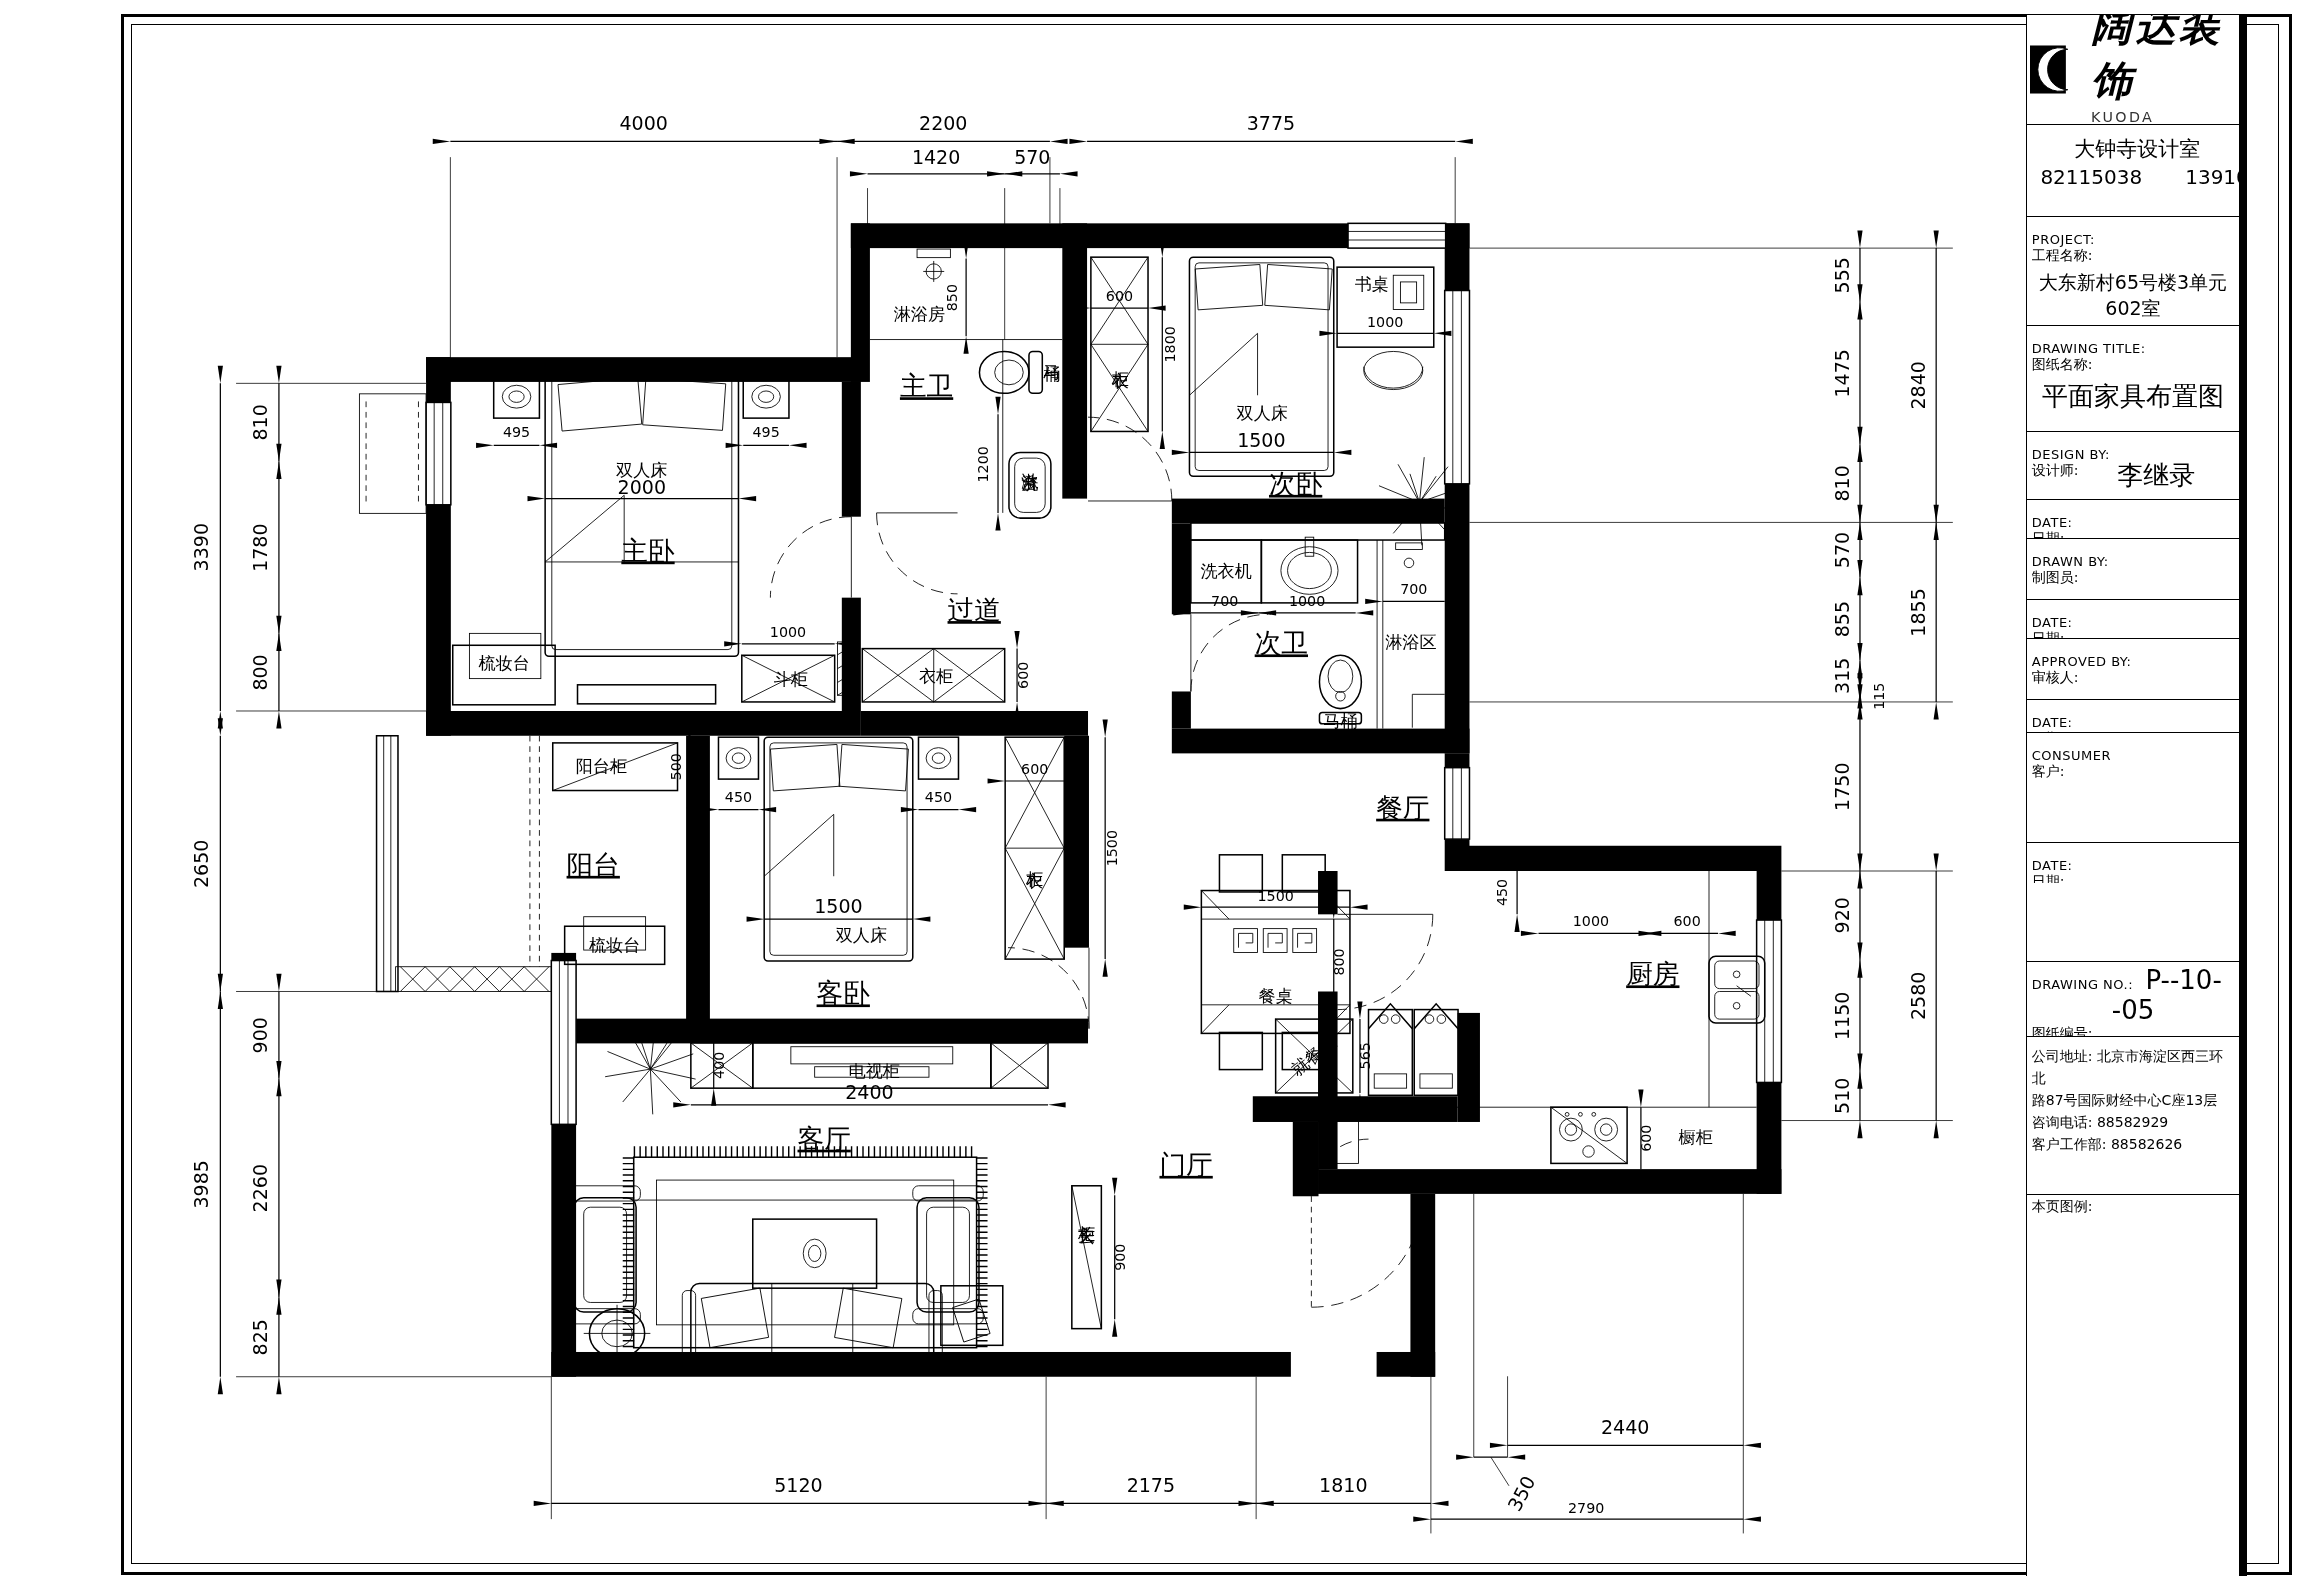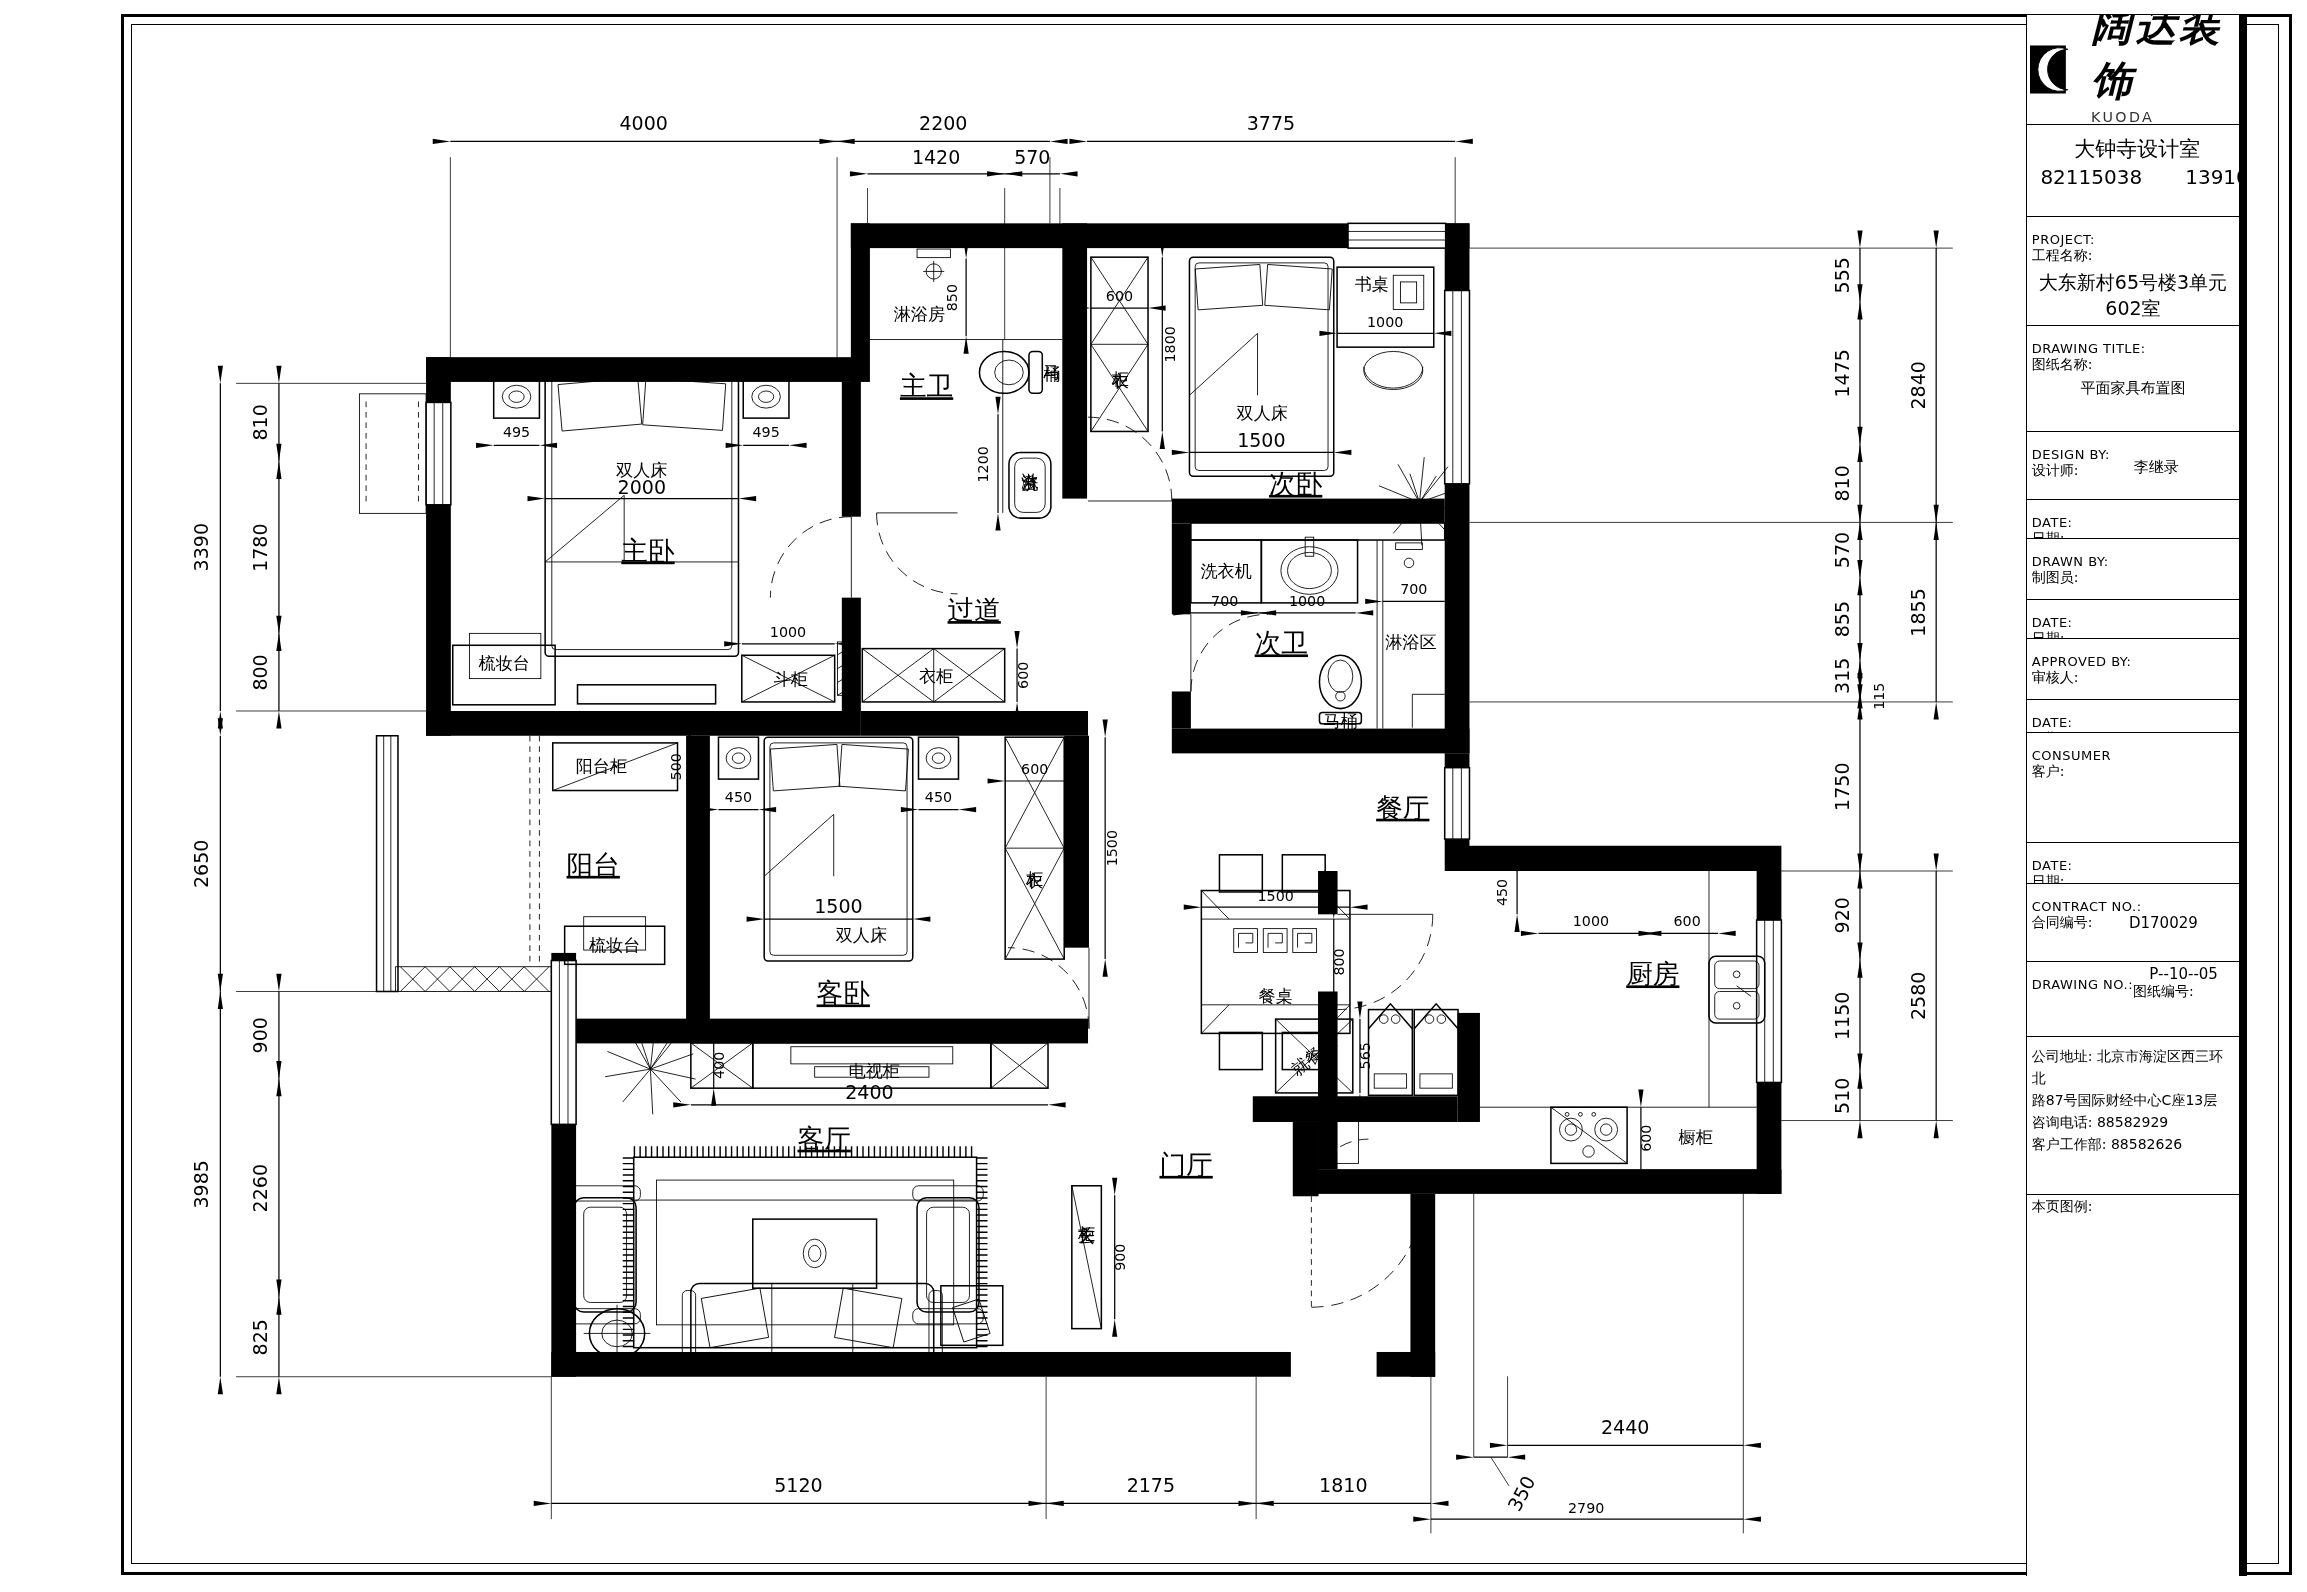--- a/index.html
+++ b/index.html
@@ -6,21 +6,21 @@
   body{width:2307px;height:1592px;position:relative;font-family:"DejaVu Sans",sans-serif;}
   .sheet-border{position:absolute;left:121px;top:14.3px;width:2165px;height:1555px;border:3.8px solid #000;}
   .sheet-inner{position:absolute;left:131px;top:24px;width:2146px;height:1538px;border:1px solid #000;}
   #plan{position:absolute;left:0;top:0;}
   
   #tb{position:absolute;left:2026px;top:15.2px;width:212px;height:1561px;border-left:1.4px solid #000;background:#fff;}
   #tb .bar{position:absolute;left:212px;top:0;width:7.6px;height:1561px;background:#000;}
   #tb .row{position:absolute;left:0;width:212px;border-top:1.4px solid #000;box-sizing:border-box;padding:2.9px 4.8px;overflow:hidden;}
   #tb .en{font-size:13px;letter-spacing:0.5px;margin-top:12px;}
   #tb .cn{font-size:14px;}
-  #tb .val{font-size:15px;text-align:center;margin-top:4.8px;}
+  #tb .val{font-size:26px;text-align:center;margin-top:4.8px;}
   #tb .val.big{font-size:19px;}
   #tb .logo-row{display:flex;align-items:center;gap:6.7px;padding:6.7px 2.9px;}
   #tb .logo-cn{font-family:"DejaVu Serif",serif;font-size:41px;font-weight:bold;letter-spacing:2.9px;font-style:italic;}
   #tb .logo-en{font-size:14.3px;letter-spacing:2.4px;color:#333;}
   #tb .studio{font-size:21px;margin:6.7px 0 1.9px 8.6px;}
   #tb .tels{font-size:20px;margin-left:8.6px;display:flex;gap:43px;}
   #tb .addr{font-size:14px;line-height:22px;padding-top:7.6px;}
   
   .w{fill:#000;stroke:none;}
   .ln{stroke:#000;stroke-width:3.2;fill:none;}
@@ -696,25 +696,20 @@
   <div class="row" style="top:717px;height:110px;">
     <div class="en">CONSUMER</div>
     <div class="cn">客户:</div>
   </div>
 
   <div class="row" style="top:827px;height:41px;">
     <div class="en">DATE:</div>
     <div class="cn">日期:</div>
   </div>
 
-  <div class="row" style="top:868px;height:78px;">
-    <div class="en">CONTRACT NO.:</div>
-    <div class="cn" style="float:left">合同编号:</div>
-    <div class="val" style="margin-top:0">D170029</div>
-  </div>
 
   <div class="row" style="top:946px;height:76px;">
     <div class="en" style="float:left">DRAWING NO.:</div>
     <div class="val" style="margin-top:0">P--10--05</div>
     <div class="cn">图纸编号:</div>
   </div>
 
   <div class="row addr" style="top:1021px;height:158px;">
     <div>公司地址: 北京市海淀区西三环北</div>
     <div>路87号国际财经中心C座13层</div>

